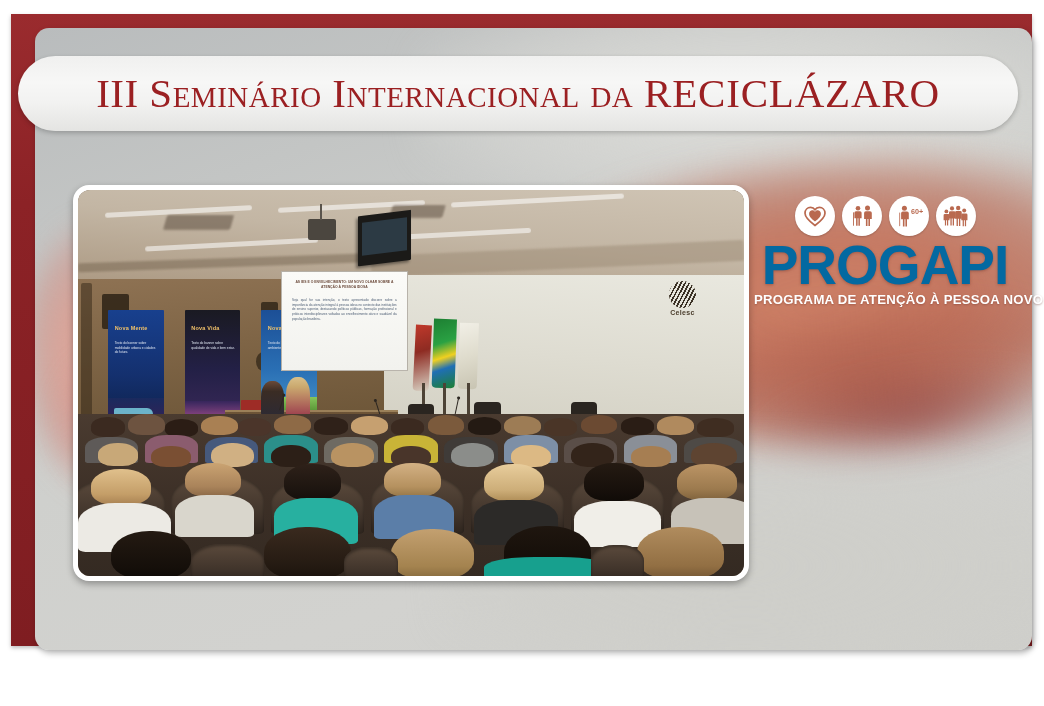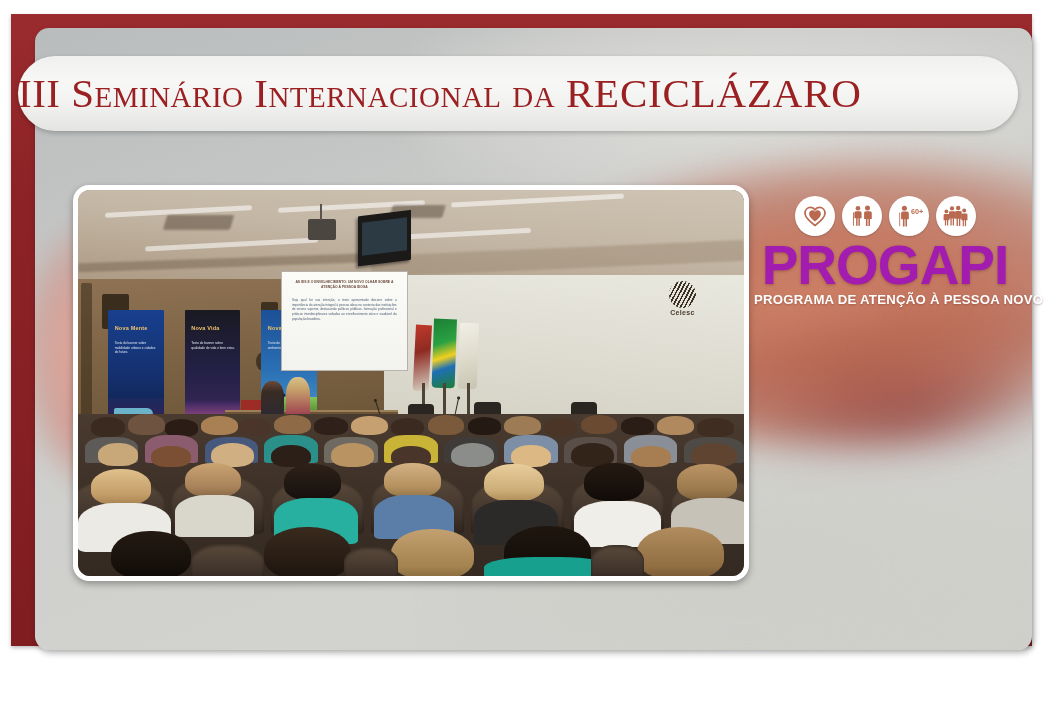--- a/index.html
+++ b/index.html
@@ -137,20 +137,21 @@
     position: absolute;
     left: 18px;
     top: 56px;
     width: 1000px;
     height: 75px;
     border-radius: 38px;
     background: linear-gradient(180deg, #f0f0ef 0%, #f7f7f6 35%, #f2f2f1 62%, #e4e4e2 100%);
     box-shadow: 0 2px 5px rgba(0,0,0,0.22);
     display: flex;
     align-items: center;
+    justify-content: center;
     z-index: 6;
   }
   .title-text {
     color: #9b2022;
     font-family: "Liberation Serif", "DejaVu Serif", serif;
     font-size: 41px;
     line-height: 1;
     letter-spacing: 0.5px;
     white-space: nowrap;
     text-align: center;
@@ -366,21 +367,21 @@
     align-items: center;
     justify-content: center;
     box-shadow: 0 1px 2px rgba(0,0,0,0.18);
   }
   .pic svg { display: block; }
   .progapi-word {
     font-family: "Liberation Sans", sans-serif;
     font-weight: 700;
     font-size: 55px;
     line-height: 0.92;
-    color: #a21caf;
+    color: #0369a1;
     letter-spacing: -1px;
     text-shadow: 0 1px 3px rgba(110,50,40,0.45);
   }
   .progapi-sub {
     font-family: "Liberation Sans", sans-serif;
     font-weight: 700;
     font-size: 13.2px;
     color: #ffffff;
     letter-spacing: 0.25px;
     margin-top: 1px;

